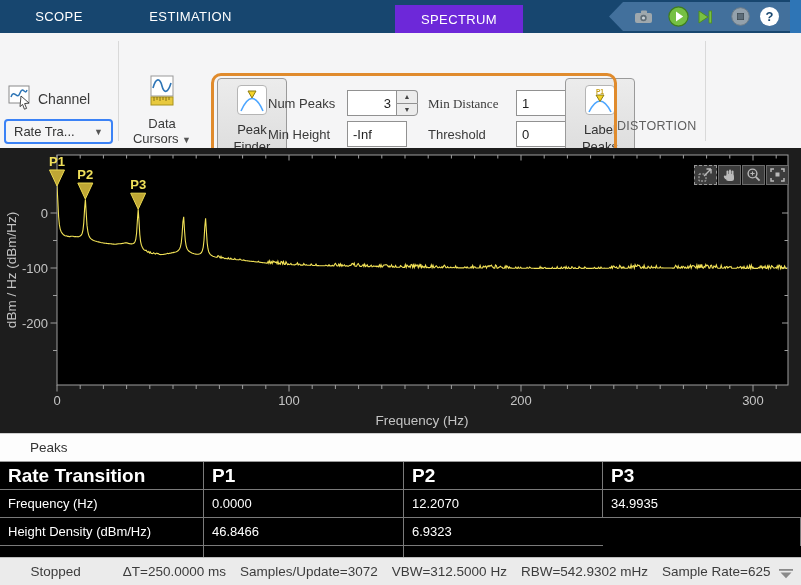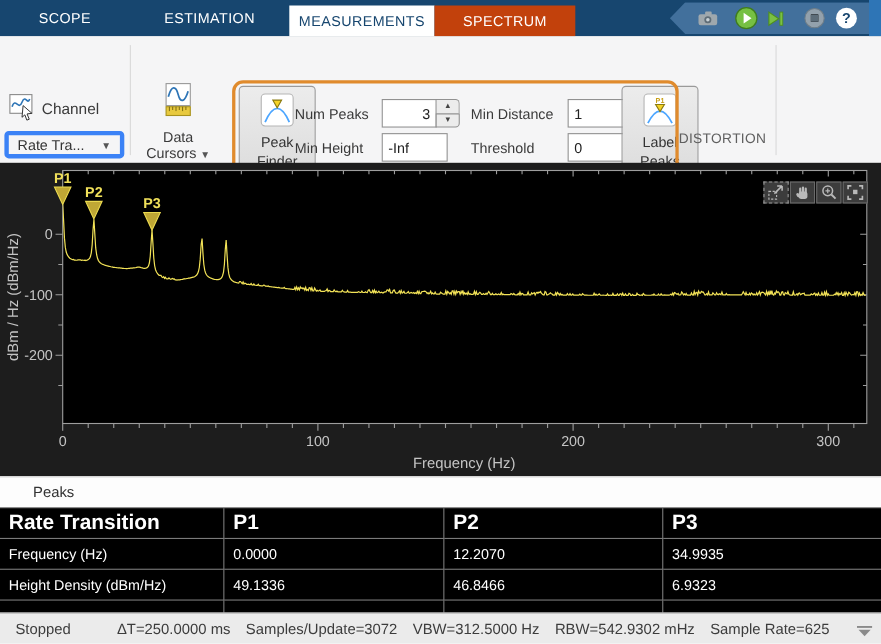--- a/index.html
+++ b/index.html
@@ -4,21 +4,21 @@
 <style>
   * { margin:0; padding:0; box-sizing:border-box; }
   body { font-family:"Liberation Sans", sans-serif; width:801px; height:585px; overflow:hidden; background:#f4f4f4; }
   #app { position:relative; width:801px; height:585px; background:#f4f4f4; }
 
   
   .tabbar { position:absolute; left:0; top:0; width:801px; height:33px; background:#17466f; }
   .tab { position:absolute; bottom:0; height:33px; display:flex; align-items:center; justify-content:center;
          color:#fff; font-size:13px; letter-spacing:.4px; cursor:default; }
   .tab.active { height:28px; background:#fff; color:#17466f; }
-  .tab.accent { height:28px; background:#c2410c; }
+  .tab.accent { height:28px; background:#6d28d9; }
   .runpanel { position:absolute; left:609px; top:2px; width:181px; height:29px; background:#42709c;
               clip-path:polygon(14px 0, 100% 0, 100% 100%, 14px 100%, 0 50%);
               display:flex; align-items:center; padding-left:24px; }
   .rightstrip { position:absolute; left:790px; top:0; width:11px; height:33px; background:#2e75b6; }
   .runbtn { display:flex; align-items:center; justify-content:center; }
 
   
   .toolbar { position:absolute; left:0; top:33px; width:801px; height:115px; background:#f5f5f6; }
   .tsep { position:absolute; top:8px; width:1px; height:100px; background:#d9d9d9; }
   .seclabel { position:absolute; font-size:11px; color:#8a8a8a; text-align:center; letter-spacing:.5px; }
@@ -26,21 +26,21 @@
   .field { position:absolute; height:26px; border:1px solid #919191; background:#fff; font-size:13px;
            color:#222; font-family:"Liberation Sans",sans-serif; padding:0 5px; }
   .bigbtn { position:absolute; width:70px; height:83px; border:1px solid #9a9a9a; border-radius:4px;
             background:linear-gradient(#ececec,#dcdcdc); display:flex; flex-direction:column; align-items:center;
             padding-top:6px; cursor:default; }
   .bigbtn .cap { font-size:13px; color:#333; line-height:17px; }
   .iconbox { width:30px; height:30px; background:#fff; border:1px solid #b5b5b5; border-radius:4px;
              margin-bottom:6px; display:flex; align-items:center; justify-content:center; }
   .highlight { position:absolute; left:211px; top:40px; width:406px; height:93px; border:3px solid #e08b2d;
                border-radius:10px; pointer-events:none; }
-  .dropdown { position:absolute; border:4px solid #3b82f6; border-radius:4px; height:25px;
+  .dropdown { position:absolute; border:2px solid #3b82f6; border-radius:4px; height:25px;
               display:flex; align-items:center; font-size:13px; color:#333; padding:0 8px; }
   .dropdown .arrow { margin-left:auto; font-size:9px; color:#555; }
   .spin { position:absolute; left:396px; top:57px; width:22px; height:26px; display:flex; flex-direction:column; }
   .spin div { flex:1; border:1px solid #919191; background:#ececec; font-size:7px; color:#444;
               display:flex; align-items:center; justify-content:center; }
   .spin div:first-child { border-radius:0 4px 0 0; border-bottom:none; }
   .spin div:last-child  { border-radius:0 0 4px 0; }
 
   
   .plot { position:absolute; left:0; top:148px; width:801px; height:285px; background:#1d1d1d; }
@@ -58,39 +58,36 @@
             border-top:1px solid #9a9a9a; display:grid; grid-template-columns:204px 200px 199px 198px;
             grid-template-rows:28px 28px 28px 12px; }
   .ptable .cell { color:#fff; font-size:13px; padding-left:8px; display:flex; align-items:center;
                   border-right:1px solid #7a7a7a; border-bottom:1px solid #7a7a7a; }
   .ptable .cell.hdr { font-weight:bold; font-size:19px; }
   .ptable .cell.last { border-right:none; }
   .ptable .cell.empty { border-bottom:none; }
 
   
   .status { position:absolute; left:0; top:557px; width:801px; height:28px; background:#ebebeb;
-            border-top:1px solid #bdbdbd; display:flex; align-items:center; font-size:13.5px; color:#3c3c3c; }
+            border-top:1px solid #bdbdbd; display:flex; align-items:center; font-size:13.5px; color:#3c3c3c;justify-content:center; }
   .status .state { margin-left:14px; margin-right:42px; }
   .status .it { margin-right:14px; white-space:nowrap; }
   .status .collapse { position:absolute; right:8px; top:9px; }
 </style>
 </head>
 <body>
 
 <div id="app">
 
   <div class="tabbar">
     <div class="tab" style="left:0;width:118px;">
         <span>SCOPE</span>
       </div>
     <div class="tab" style="left:118px;width:145px;">
         <span>ESTIMATION</span>
-      </div>
-    <div class="tab active" style="left:263px;width:132px;">
-        <span>MEASUREMENTS</span>
       </div>
     <div class="tab accent" style="left:395px;width:128px;">
         <span>SPECTRUM</span>
       </div>
 
     <div class="runpanel">
       <span class="runbtn">
         <svg width="22" height="17" viewBox="0 0 22 17">
           <rect x="2" y="5" width="17" height="10" rx="2" fill="#9fa8ad"></rect>
           <rect x="8" y="2.5" width="6" height="3.5" rx="1" fill="#9fa8ad"></rect>
@@ -167,21 +164,21 @@
       <span class="cap">Peak</span>
       <span class="cap">Finder</span>
     </div>
 
     <span class="tool-label" style="left:268px;top:63px;">Num Peaks</span>
     <input class="field" style="left: 347px; top: 57px; width: 50px; text-align: right;" value="3">
     <div class="spin">
       <div>▲</div>
       <div>▼</div>
     </div>
-    <span class="tool-label" style="left:428px;top:63px;">Min Distance</span>
+    <span class="tool-label" style="left:428px;top:63px;font-family:Liberation Serif, serif;">Min Distance</span>
     <input class="field" style="left: 516px; top: 57px; width: 57px;" value="1">
     <span class="tool-label" style="left:268px;top:94px;">Min Height</span>
     <input class="field" style="left: 347px; top: 88px; width: 60px;" value="-Inf">
     <span class="tool-label" style="left:428px;top:94px;">Threshold</span>
     <input class="field" style="left: 516px; top: 88px; width: 57px;" value="0">
 
     <div class="bigbtn" style="left:565px;top:45px;">
       <span class="iconbox">
         <svg width="26" height="26" viewBox="0 0 26 26">
           <text x="13" y="6.5" text-anchor="middle" font-size="6.5" font-weight="bold" fill="#c8a018">P1</text>
@@ -352,21 +349,20 @@
     <div class="cell hdr">P1</div>
     <div class="cell hdr">P2</div>
     <div class="cell hdr last">P3</div>
 
     <div class="cell">Frequency (Hz)</div>
     <div class="cell">0.0000</div>
     <div class="cell">12.2070</div>
     <div class="cell last">34.9935</div>
 
     <div class="cell">Height Density (dBm/Hz)</div>
-    <div class="cell">49.1336</div>
     <div class="cell">46.8466</div>
     <div class="cell last">6.9323</div>
 
     <div class="cell empty"></div>
     <div class="cell empty"></div>
     <div class="cell empty"></div>
     <div class="cell empty last"></div>
   </div>
 
   <div class="status">

